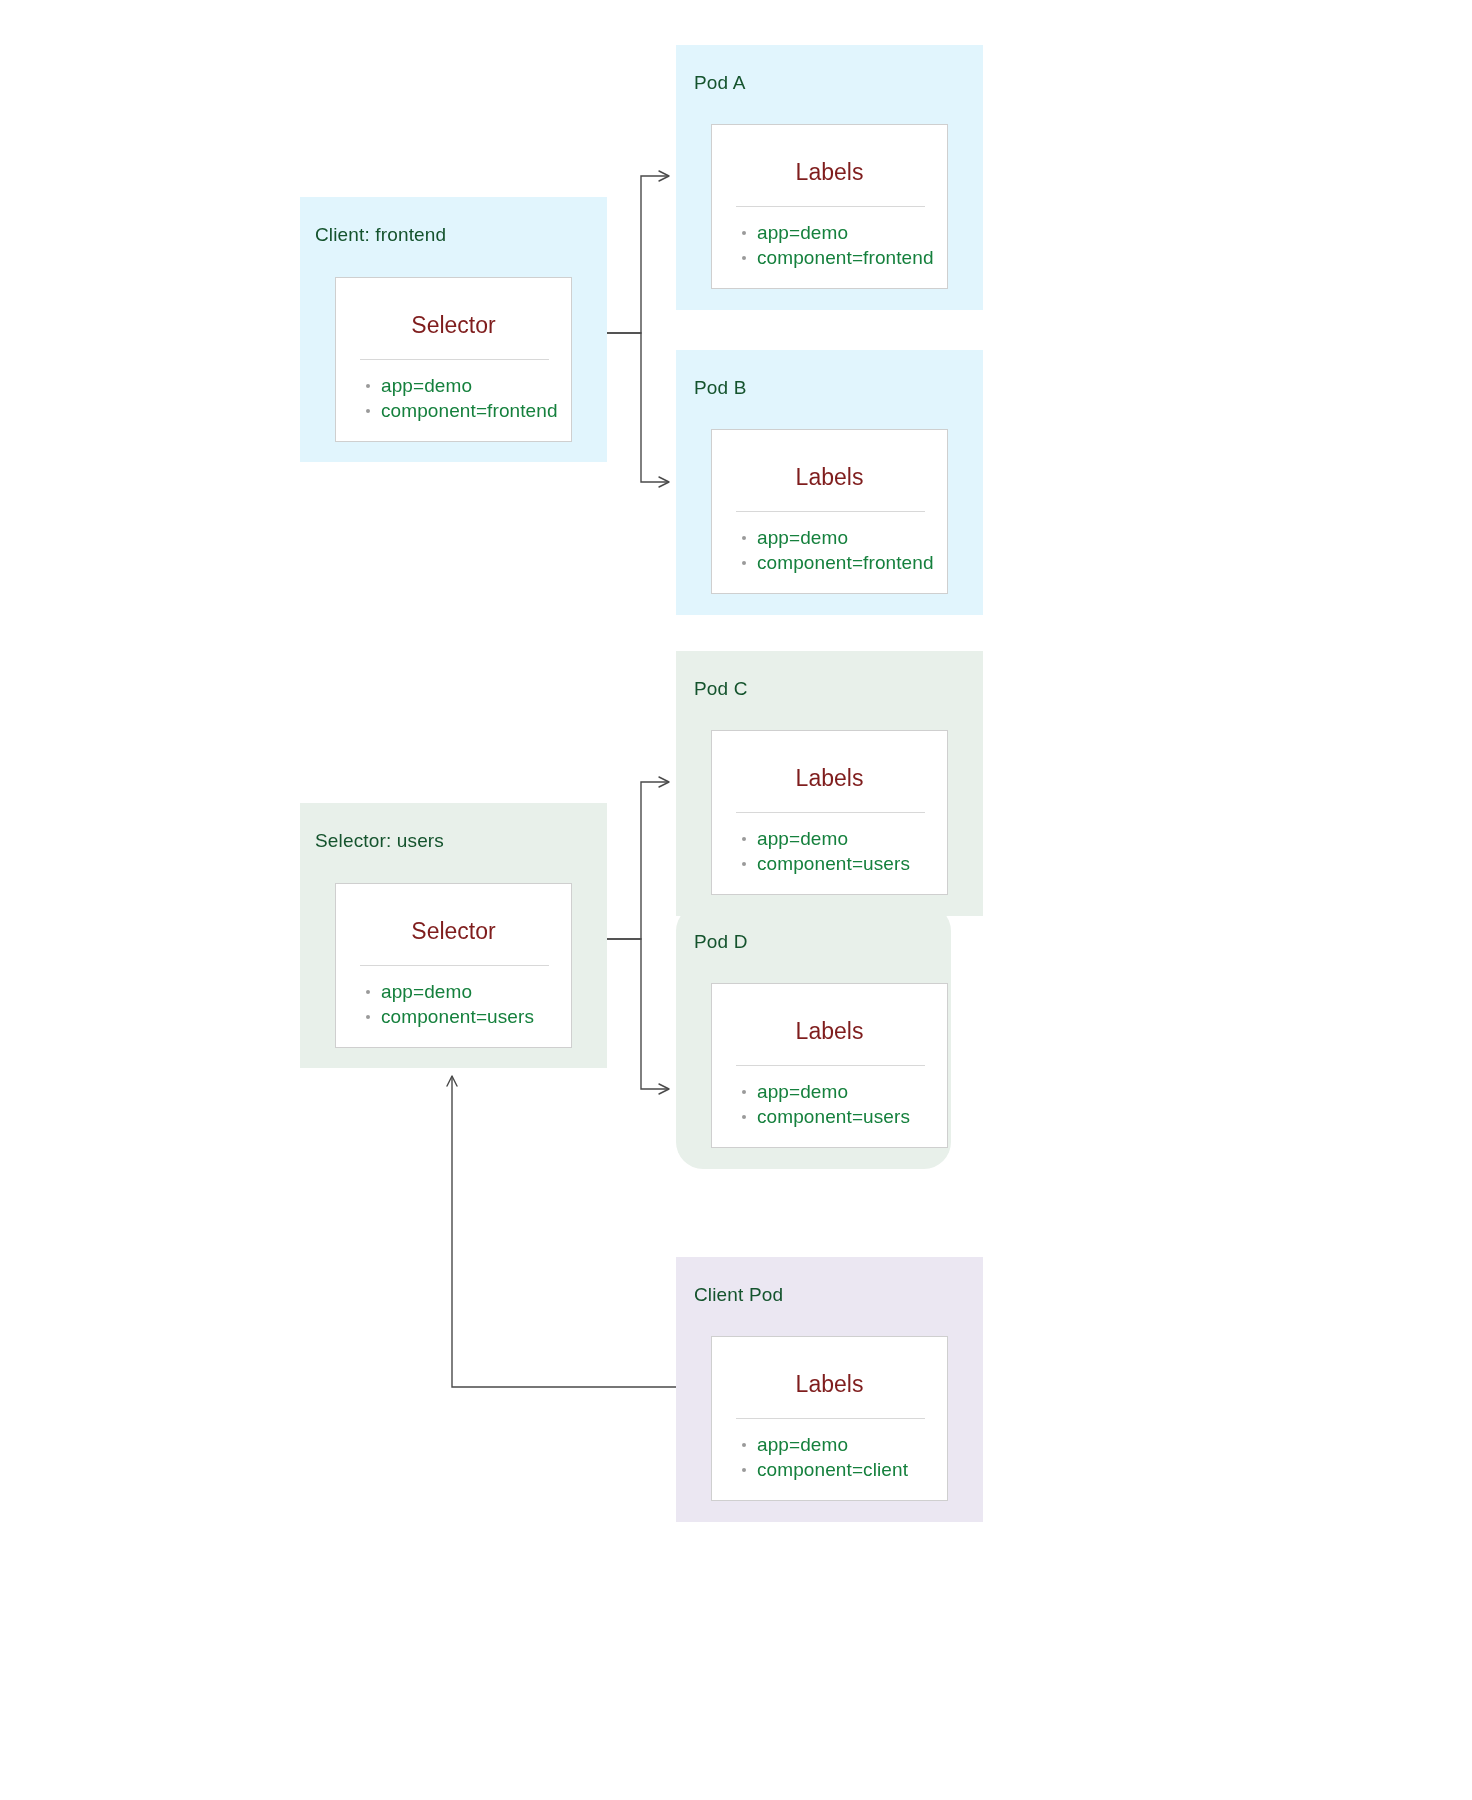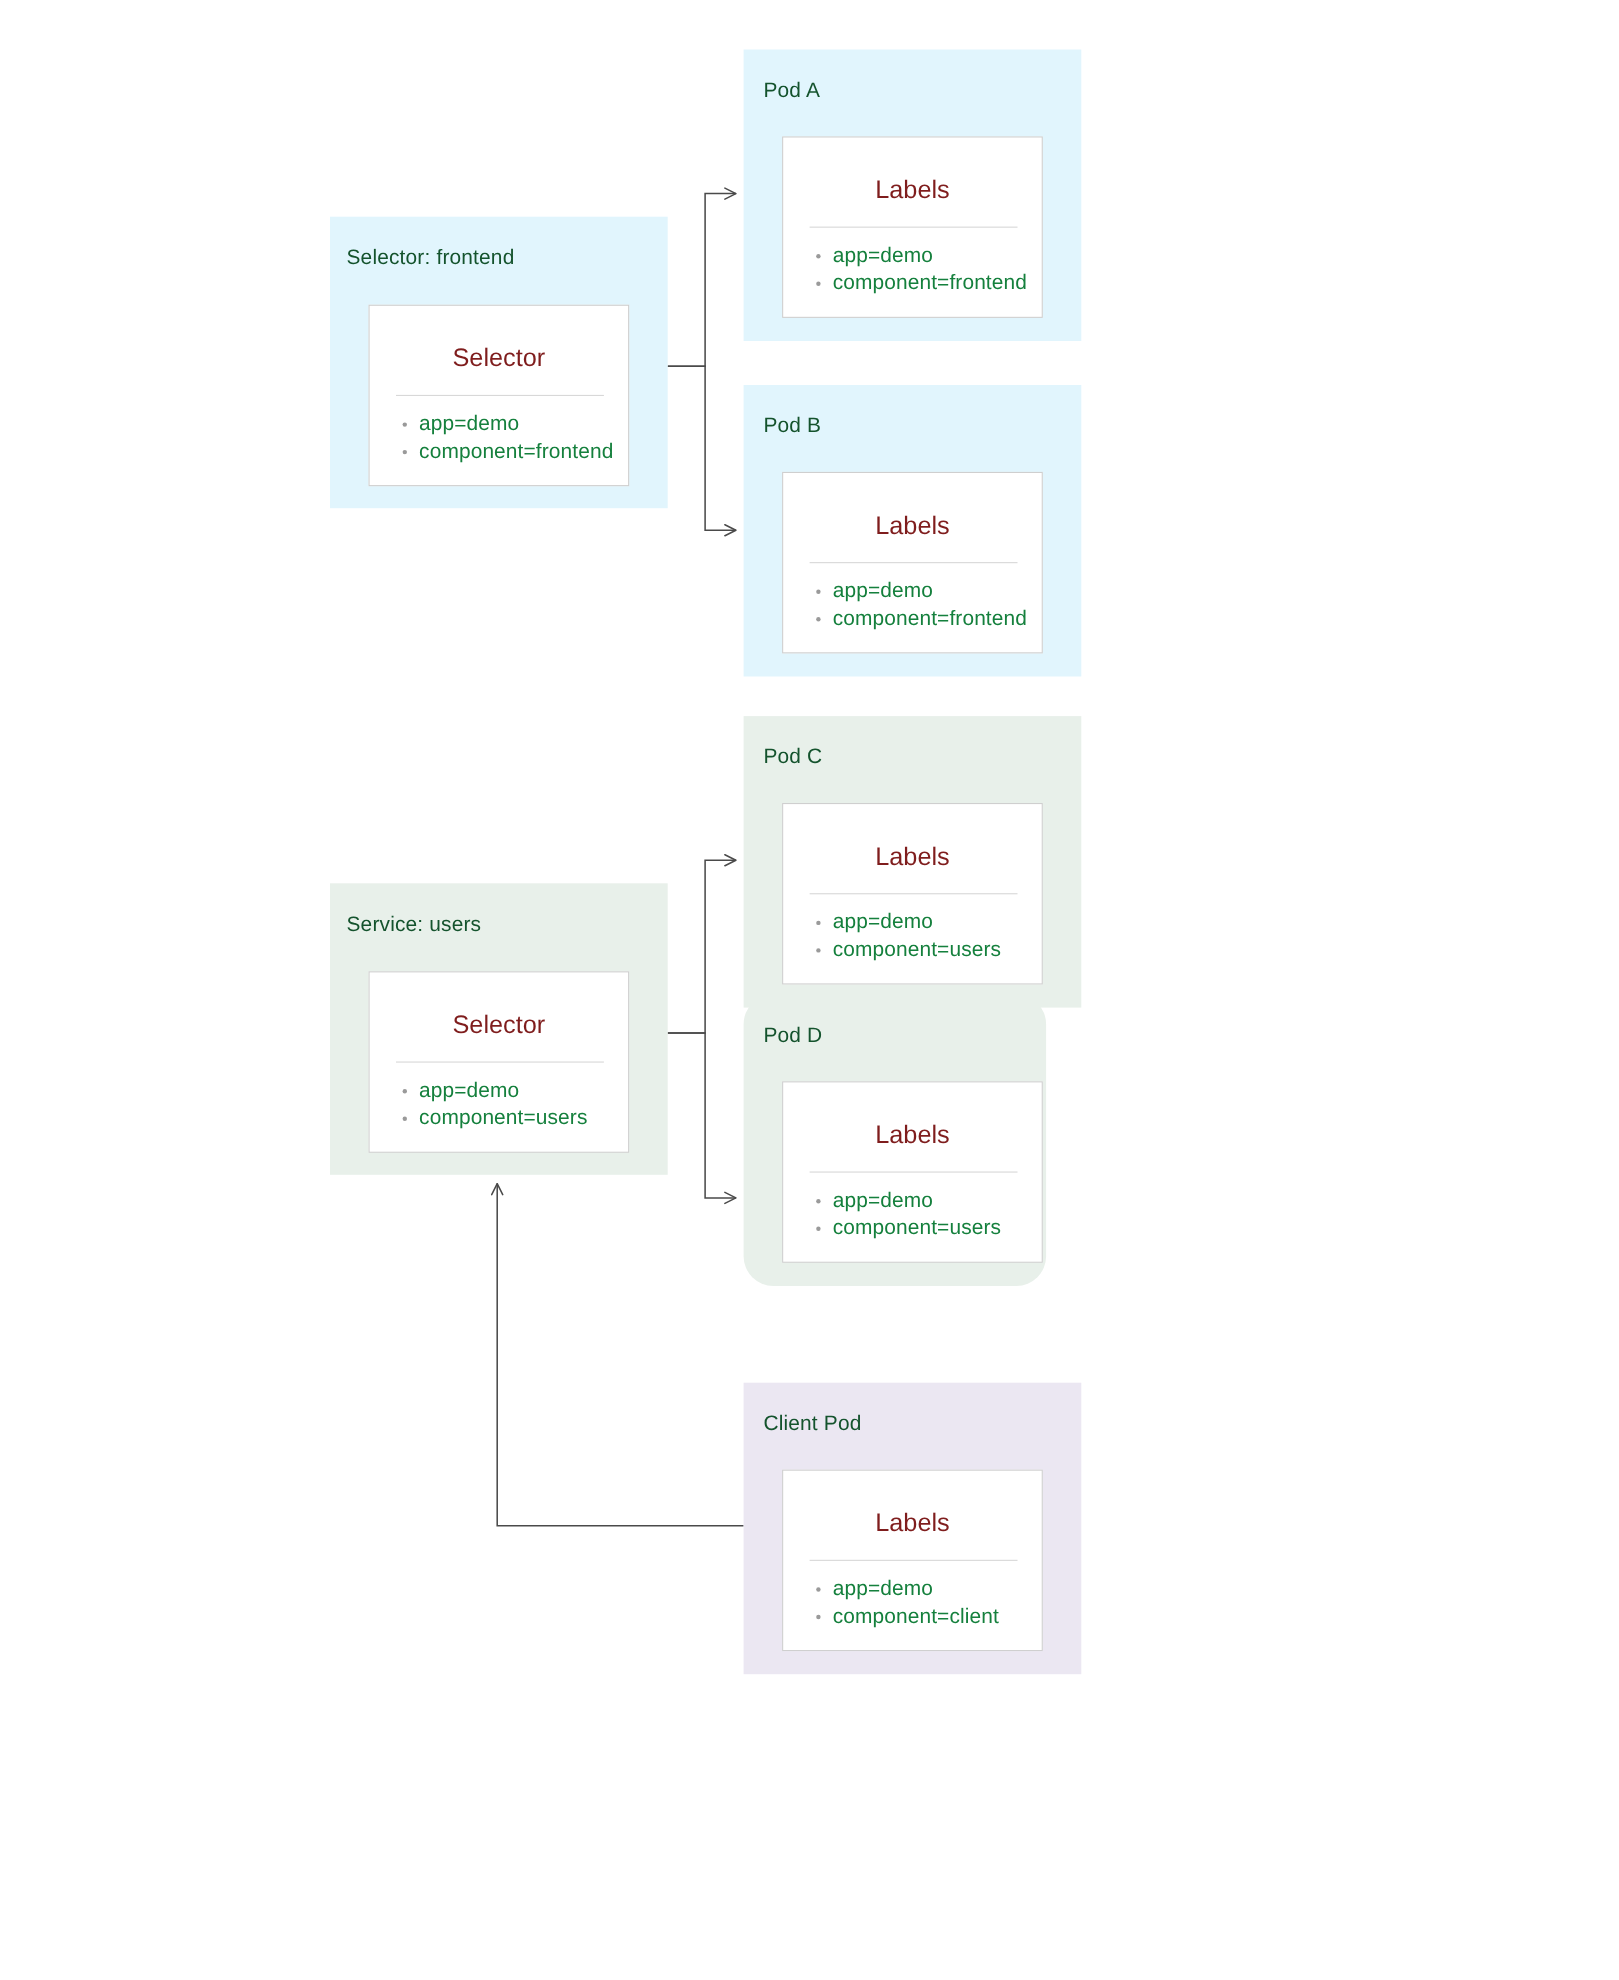--- a/index.html
+++ b/index.html
@@ -112,21 +112,21 @@
     <path d="M 607 333 L 641 333 L 641 482 L 669 482" fill="none" stroke="#4a4a4a" stroke-width="1.4" marker-end="url(#arrow-open)"></path>
 
     <path d="M 607 939 L 641 939 L 641 782 L 669 782" fill="none" stroke="#4a4a4a" stroke-width="1.4" marker-end="url(#arrow-open)"></path>
 
     <path d="M 607 939 L 641 939 L 641 1089 L 669 1089" fill="none" stroke="#4a4a4a" stroke-width="1.4" marker-end="url(#arrow-open)"></path>
 
     <path d="M 676 1387 L 452 1387 L 452 1076" fill="none" stroke="#4a4a4a" stroke-width="1.4" marker-end="url(#arrow-open)"></path>
   </svg>
 
   <div class="panel" style="left:300px; top:197px; width:307px; height:265px; background:#e1f5fd;">
-    <div class="panel-title" style="left:15px; top:28px;">Selector: frontend</div>
+    <div class="panel-title" style="left:15px; top:28px;">Client: frontend</div>
     <div class="card" style="left:35px; top:80px; width:237px; height:165px;">
       <div class="card-title" style="top:36px;">Selector</div>
       <div class="card-rule" style="left:24px; top:81px; width:189px;"></div>
       <ul class="card-list" style="left:28px; top:95px;">
         <li>app=demo</li>
         <li>component=frontend</li>
       </ul>
     </div>
   </div>
 
@@ -148,21 +148,21 @@
       <div class="card-title" style="top:36px;">Labels</div>
       <div class="card-rule" style="left:24px; top:81px; width:189px;"></div>
       <ul class="card-list" style="left:28px; top:95px;">
         <li>app=demo</li>
         <li>component=frontend</li>
       </ul>
     </div>
   </div>
 
   <div class="panel" style="left:300px; top:803px; width:307px; height:265px; background:#e8f0ea;">
-    <div class="panel-title" style="left:15px; top:28px;">Service: users</div>
+    <div class="panel-title" style="left:15px; top:28px;">Selector: users</div>
     <div class="card" style="left:35px; top:80px; width:237px; height:165px;">
       <div class="card-title" style="top:36px;">Selector</div>
       <div class="card-rule" style="left:24px; top:81px; width:189px;"></div>
       <ul class="card-list" style="left:28px; top:95px;">
         <li>app=demo</li>
         <li>component=users</li>
       </ul>
     </div>
   </div>
 

